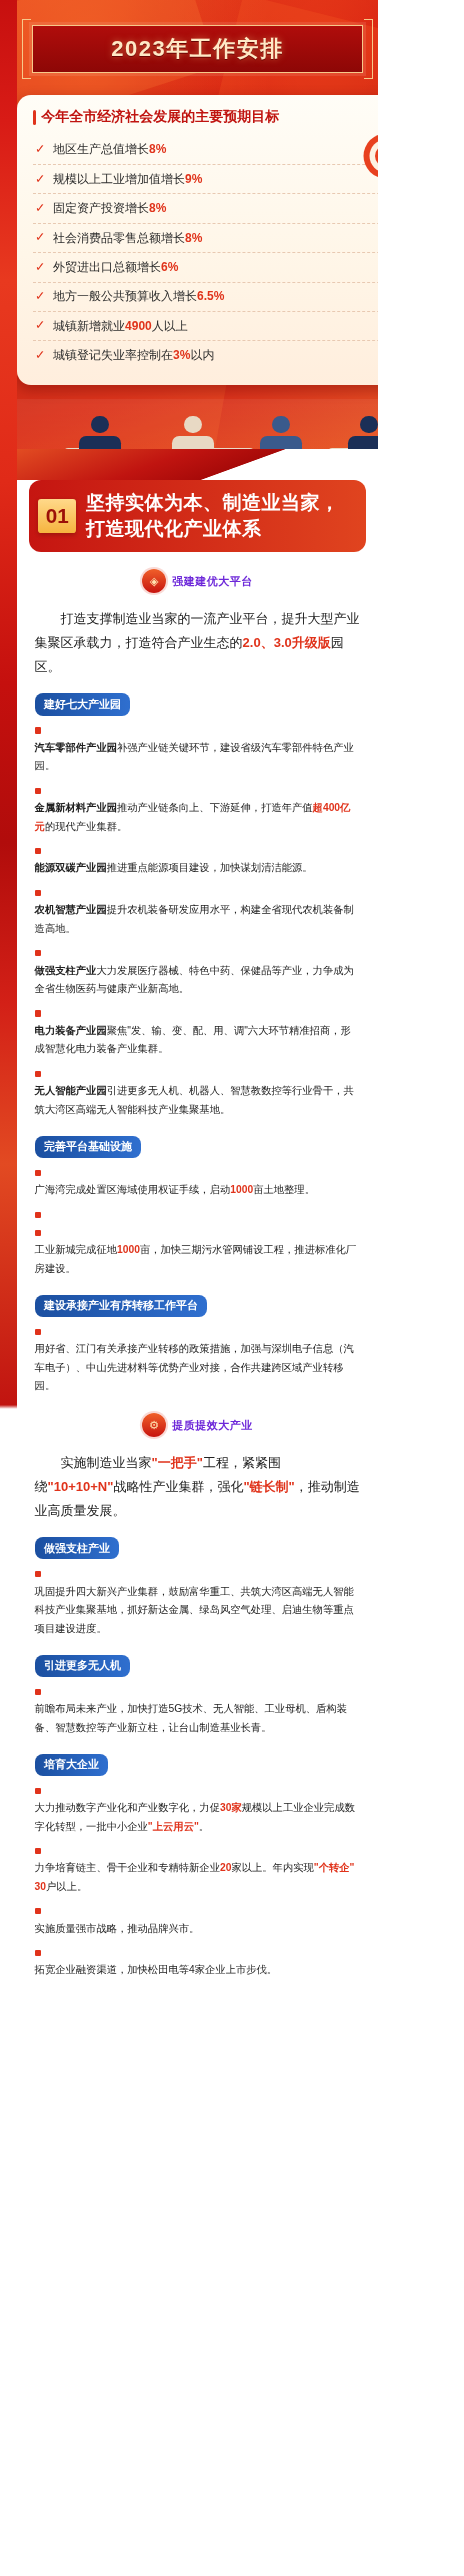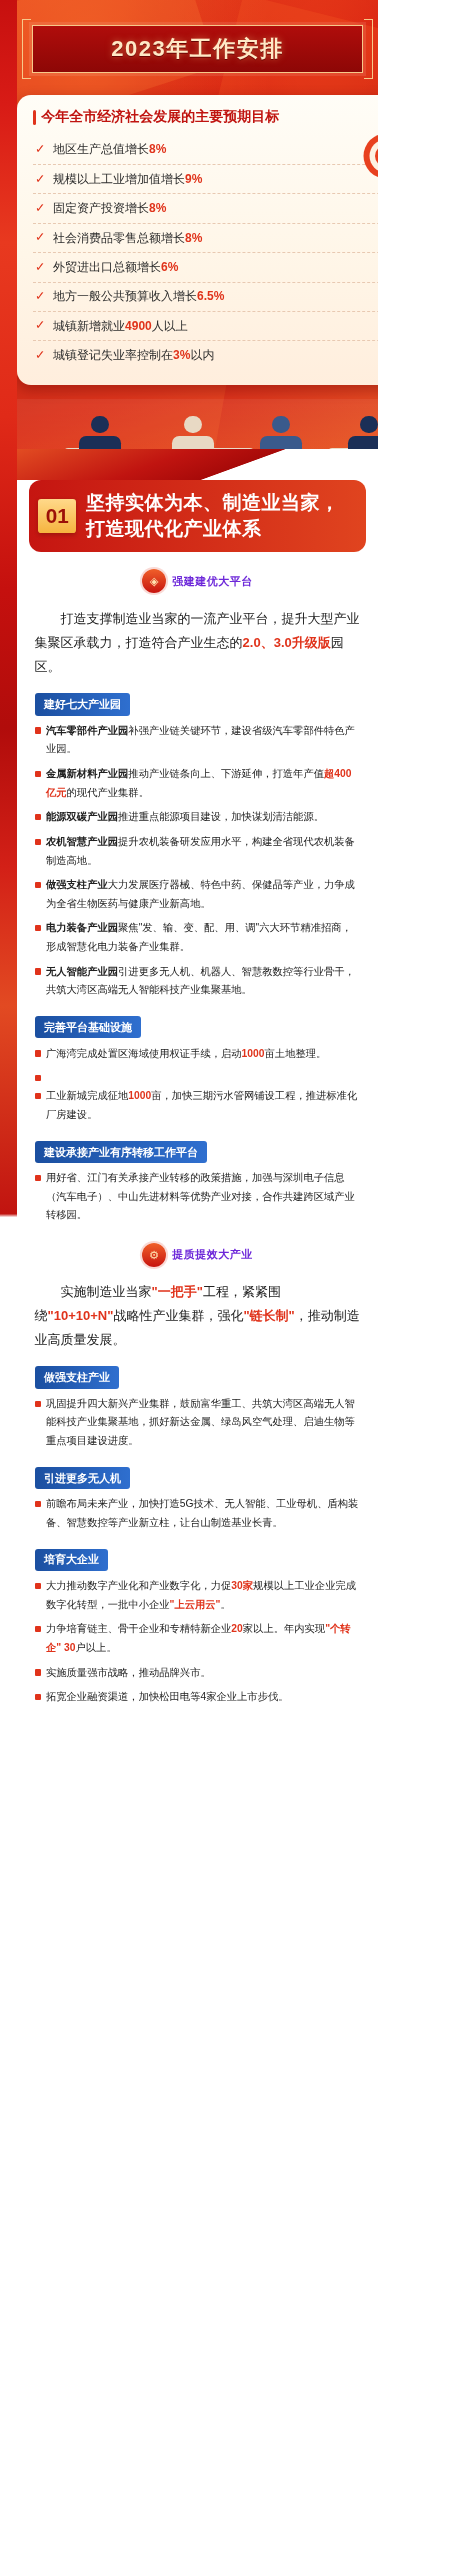--- a/index.html
+++ b/index.html
@@ -234,31 +234,32 @@
   }
   .lead .hl { color: #e0331b; font-weight: bold; }
 
   .tag {
     display: inline-block;
     background: linear-gradient(90deg, #1b4fa0, #2f6fcf);
     color: #fff;
     font-size: 11px;
     font-weight: bold;
     padding: 3.6px 9.3px;
-    border-radius: 3px;
+    border-radius: 8px;
     margin: 10.3px 0 6.2px;
   }
 
   .item {
     display: flex;
     gap: 5.2px;
     font-size: 10.3px;
     line-height: 1.8;
     color: #222;
     margin-bottom: 6.2px;
+    flex-direction: column;
   }
   .item .bullet {
     flex: 0 0 auto;
     width: 6.2px; height: 6.2px;
     background: #e0331b;
     margin-top: 5.7px;
     border-radius: 1px;
   }
   .item b { font-weight: bold; }
   .item .hl { color: #e0331b; font-weight: bold; }

